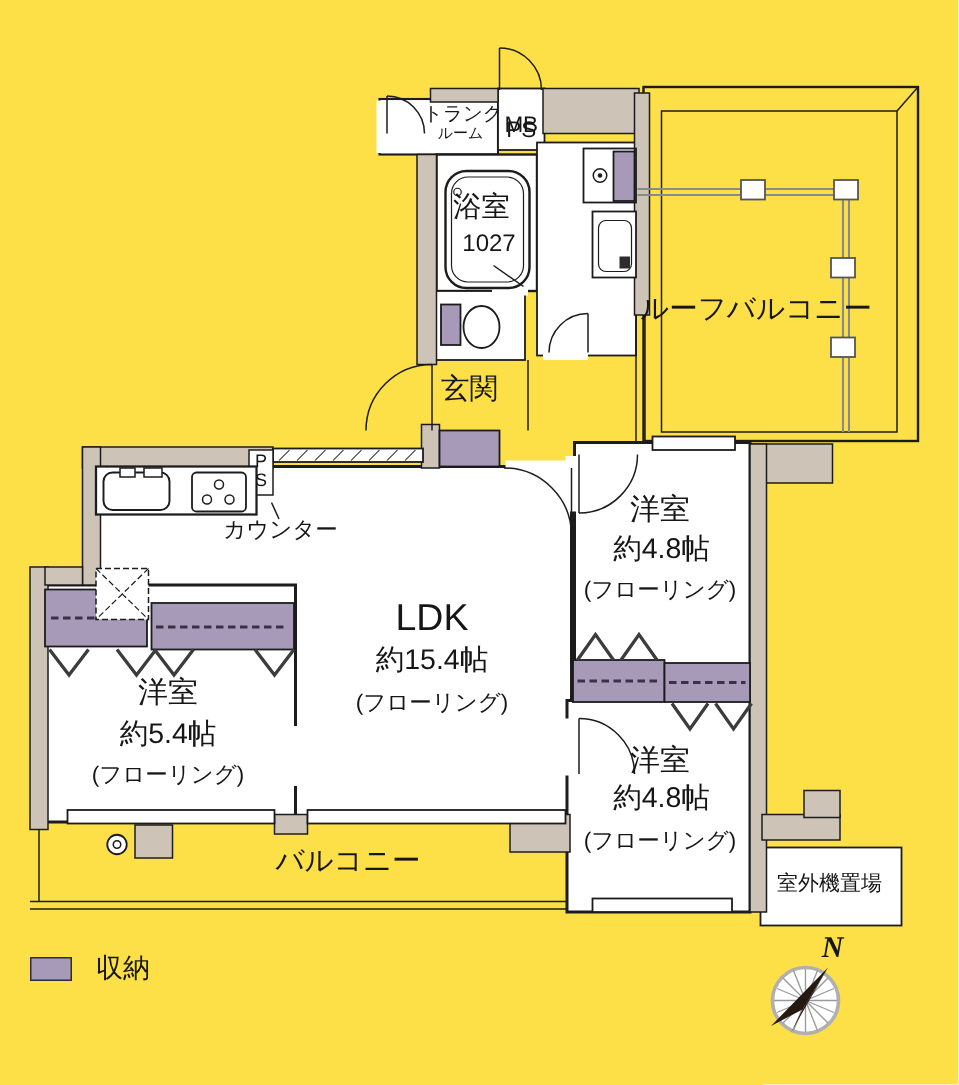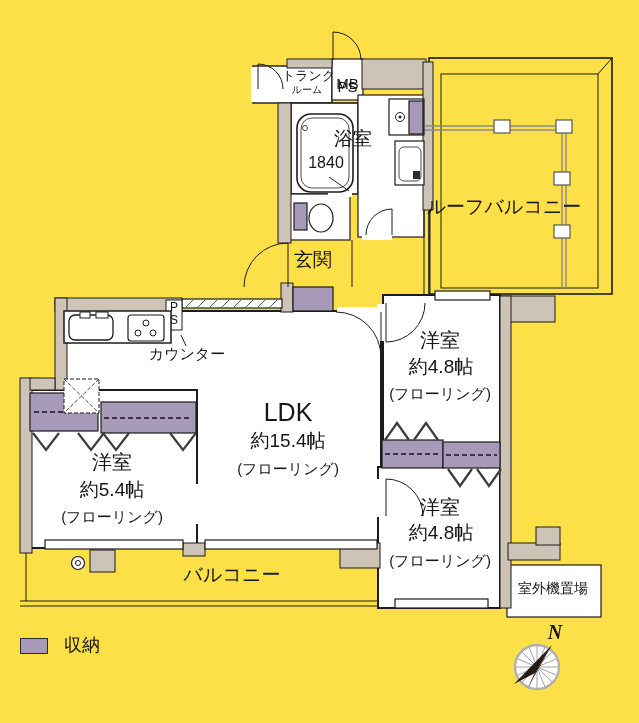--- a/index.html
+++ b/index.html
@@ -224,22 +224,22 @@
     </g>
     <polygon points="552,645 514,684 535,673" fill="#241a12"></polygon>
     <polygon points="552,645 535,673 527,689" fill="#241a12"></polygon>
   </g>
 </svg>
 
   <div class="lbl" style="left:282px;top:69px;width:50px;font-size:13px;">トランク</div>
   <div class="lbl" style="left:282px;top:85px;width:50px;font-size:10px;">ルーム</div>
   <div class="lbl" style="left:331px;top:61px;width:33px;font-size:15px;margin-top:15px;">MB</div>
   <div class="lbl" style="left:331px;top:79px;width:33px;font-size:15px;">PS</div>
-  <div class="lbl" style="left:302px;top:129px;width:26px;font-size:19px;margin-left:32px;">浴室</div>
-  <div class="lbl" style="left:302px;top:155px;width:48px;font-size:16px;">1840</div>
+  <div class="lbl" style="left:302px;top:129px;width:26px;font-size:19px;">浴室</div>
+  <div class="lbl" style="left:302px;top:155px;width:48px;font-size:16px;">1027</div>
   <div class="lbl" style="left:425px;top:197px;width:158px;font-size:19px;">ルーフバルコニー</div>
   <div class="lbl" style="left:289px;top:250px;width:48px;font-size:19px;">玄関</div>
   <div class="lbl" style="left:166px;top:301px;width:16px;font-size:12px;">P</div>
   <div class="lbl" style="left:166px;top:314px;width:16px;font-size:12px;">S</div>
   <div class="lbl" style="left:147px;top:346px;width:80px;font-size:15px;">カウンター</div>
 
   <div class="lbl" style="left:238px;top:399px;width:100px;font-size:25px;">LDK</div>
   <div class="lbl" style="left:238px;top:431px;width:100px;font-size:19px;">約15.4帖</div>
   <div class="lbl" style="left:227px;top:461px;width:122px;font-size:15px;">(フローリング)</div>
 

